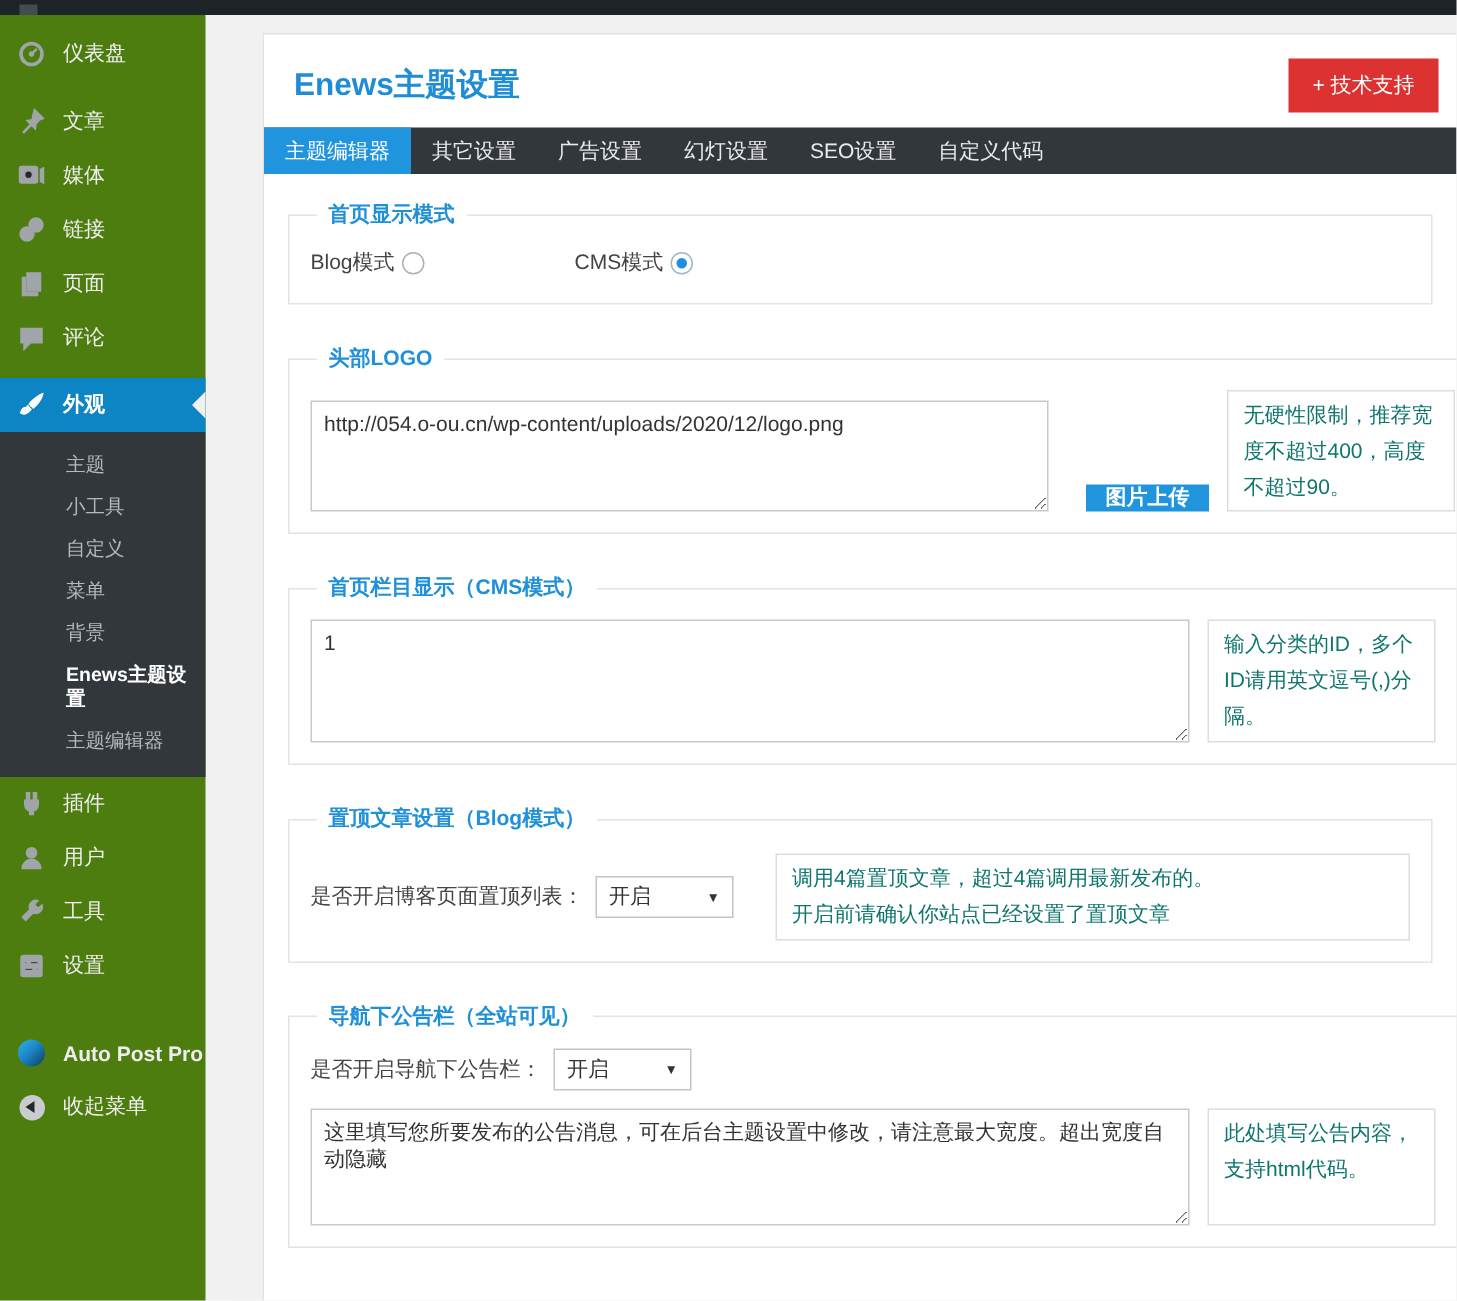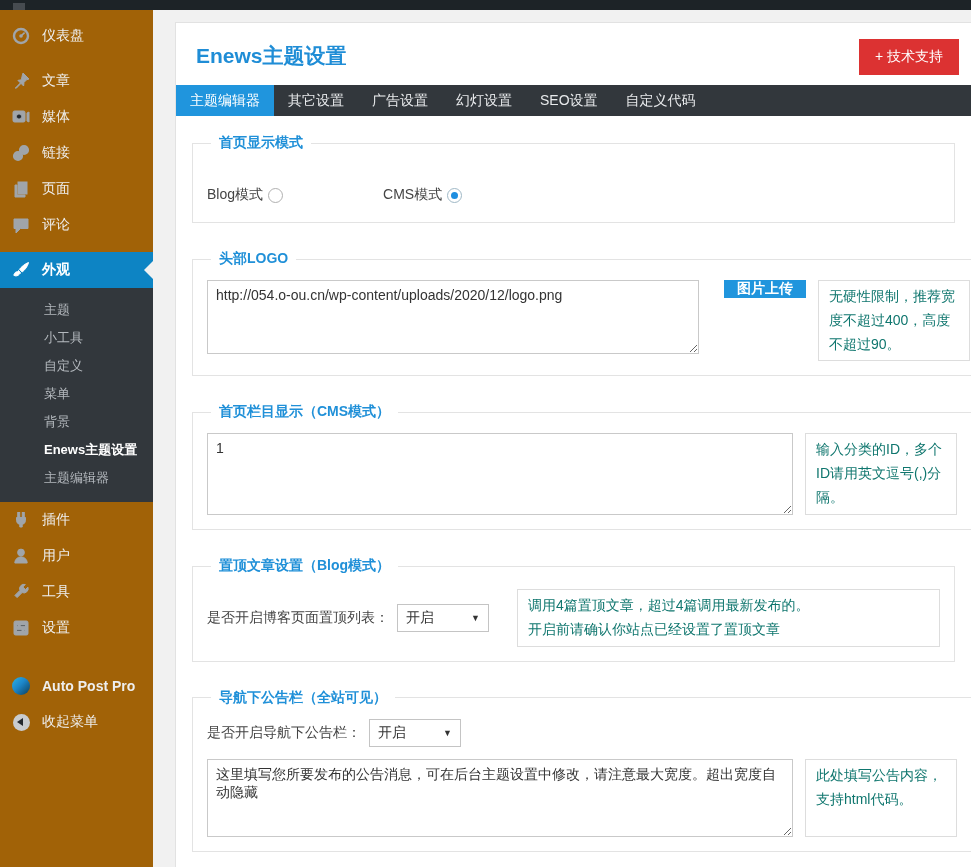--- a/index.html
+++ b/index.html
@@ -4,21 +4,21 @@
 <style>
   * { box-sizing: border-box; }
   html,body { margin:0; padding:0; width:971px; height:867px; overflow:hidden;
     font-family:"Liberation Sans","DejaVu Sans",sans-serif; background:#f1f1f1; }
 
   
   .adminbar { position:absolute; top:0; left:0; width:971px; height:10px; background:#1d2327; z-index:30; }
   .adminbar-glyph { position:absolute; left:13px; top:3px; width:12px; height:7px; background:#464b50; }
 
   
-  .sidebar { position:absolute; top:10px; left:0; width:153px; height:857px; background:#a16207; z-index:20; }
+  .sidebar { position:absolute; top:10px; left:0; width:137px; height:857px; background:#4d7c0f; z-index:20; }
   .menu { padding-top:8px; }
   .menu-item { display:flex; align-items:center; height:36px; padding-left:11px; gap:11px;
     color:#eeeeee; font-size:14px; cursor:pointer; position:relative; }
   .menu-item .ic { width:20px; height:18px; display:flex; align-items:center; justify-content:center; flex:none; }
   .menu-item svg { fill:#a0a5aa; stroke:#a0a5aa; }
   .menu-item.active { background:#0d84c4; color:#fff; font-weight:bold; }
   .menu-item.active svg { fill:#ffffff; stroke:#ffffff; }
   .notch { position:absolute; right:0; top:50%; margin-top:-9px; width:0; height:0;
     border-top:9px solid transparent; border-bottom:9px solid transparent; border-right:9px solid #f1f1f1; }
   .sep { height:9px; }
@@ -48,33 +48,33 @@
   .tab.active { background:#2095dd; color:#fff; }
 
   .card-body { padding:18px 16px 10px; }
   fieldset { border:1px solid #e3e3e3; margin:0 0 27px; padding:6px 14px 14px; }
   legend { color:#2090d8; font-weight:bold; font-size:14px; padding:0 8px; margin-left:4px; }
 
   .row { display:flex; align-items:center; }
   .lbl { font-size:14px; color:#444; }
 
   
-  .radio-row { padding:8px 0 4px;margin-top:20px; }
+  .radio-row { padding:8px 0 4px; }
   .radio-pair { display:flex; align-items:center; margin-right:100px; }
   .radio { width:15px; height:15px; border:1px solid #b0b0b0; border-radius:50%; margin-left:5px;
     background:#fff; cursor:pointer; flex:none; }
   .radio.checked { border-color:#9fb8c6; }
   .radio.checked::after { content:""; display:block; width:7px; height:7px; margin:3px;
     border-radius:50%; background:#1e8ee0; }
 
   textarea { border:1px solid #c9c9c9; font-size:14px; color:#333; padding:6px 8px;
     font-family:"Liberation Sans","DejaVu Sans",sans-serif; resize:both; }
   .help-box { border:1px solid #ddd; padding:4px 10px; color:#0f766e; font-size:14px; line-height:1.7; }
 
-  .logo-row { align-items:flex-start; }
+  .logo-row { align-items:flex-end; }
   .logo-textarea { width:492px; height:74px; }
   .upload-btn { width:82px; margin-left:25px; background:#2095dd; color:#fff; font-weight:bold;
     font-size:14px; display:flex; align-items:center; justify-content:center; cursor:pointer; flex:none; }
   .help-sm { width:152px; margin-left:12px; }
 
   .cols-textarea { width:586px; height:82px; }
   .notice-textarea { width:586px; height:78px; }
 
   .select { width:92px; height:28px; border:1px solid #c4c4c4; background:#fff; margin-left:8px;
     display:flex; align-items:center; justify-content:space-between; padding:0 8px; font-size:14px;

